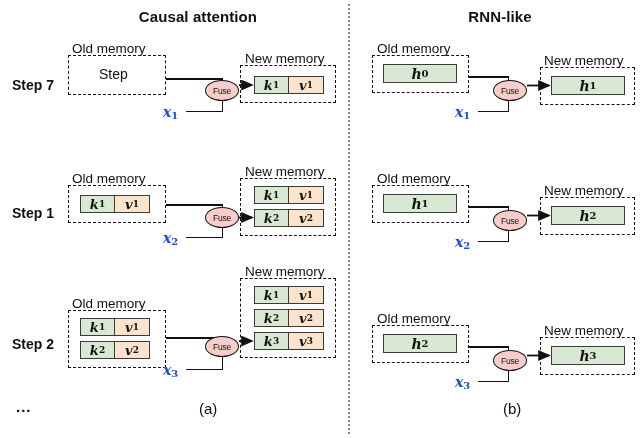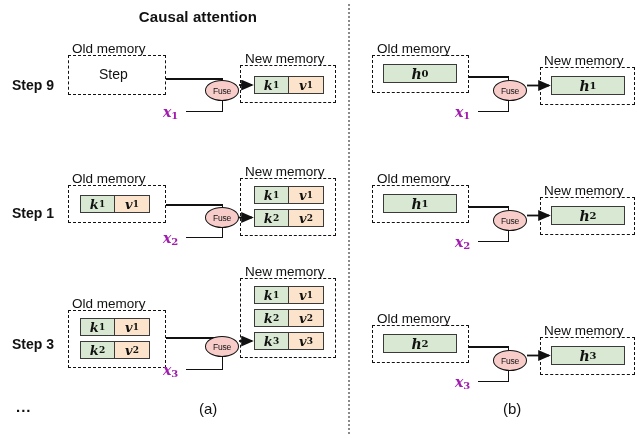--- a/index.html
+++ b/index.html
@@ -69,47 +69,48 @@
     position:absolute;box-sizing:border-box;
     width:34px;height:21px;border-radius:50%;
     background:#f7ccc9;border:1.5px solid #111;
     display:flex;align-items:center;justify-content:center;
     font-size:8.5px;color:#111;letter-spacing:-.2px;
   }
 
   
   .xlabel{
     position:absolute;font-family:"DejaVu Serif", serif;font-style:italic;
-    font-weight:bold;font-size:14px;color:#a21caf;white-space:nowrap;
+    font-weight:bold;font-size:14px;color:#1d4ed8;white-space:nowrap;
   }
   .xlabel sub{font-size:10px;font-style:normal;vertical-align:-2px;}
 
   
   .wire{position:absolute;background:#111;}
   .wire.h{height:1.6px;}
   .wire.v{width:1.6px;}
 
   .divider{
     position:absolute;top:4px;bottom:4px;width:0;
     border-left:2px dotted #8a8a8a;
   }
   svg.arrowlayer{position:absolute;left:0;top:0;width:640px;height:438px;overflow:visible;pointer-events:none;}
 </style>
 </head>
 <body>
 
 <div class="stage">
 
   <div class="panel-title" style="left:108px;top:8px;width:180px;">Causal attention</div>
+  <div class="panel-title" style="left:430px;top:8px;width:140px;">RNN-like</div>
 
   <div class="divider" style="left:348px;"></div>
 
-  <div class="step-label" style="left:12px;top:77px;">Step 9</div>
+  <div class="step-label" style="left:12px;top:77px;">Step 7</div>
   <div class="step-label" style="left:12px;top:205px;">Step 1</div>
-  <div class="step-label" style="left:12px;top:336px;">Step 3</div>
+  <div class="step-label" style="left:12px;top:336px;">Step 2</div>
   <div class="ellipsis-label" style="left:16px;top:398px;">...</div>
 
   <div class="caption" style="left:199px;top:400px;">(a)</div>
   <div class="caption" style="left:503px;top:400px;">(b)</div>
 
   <div class="mem-title" style="left:70px;top:42px;">Old memory</div>
   <div class="mem-box" style="left:68px;top:55px;width:98px;height:40px;"></div>
   <div class="mem-none" style="left:99px;top:66px;">Step</div>
 
   <div class="mem-title" style="left:243px;top:52px;">New memory</div>

